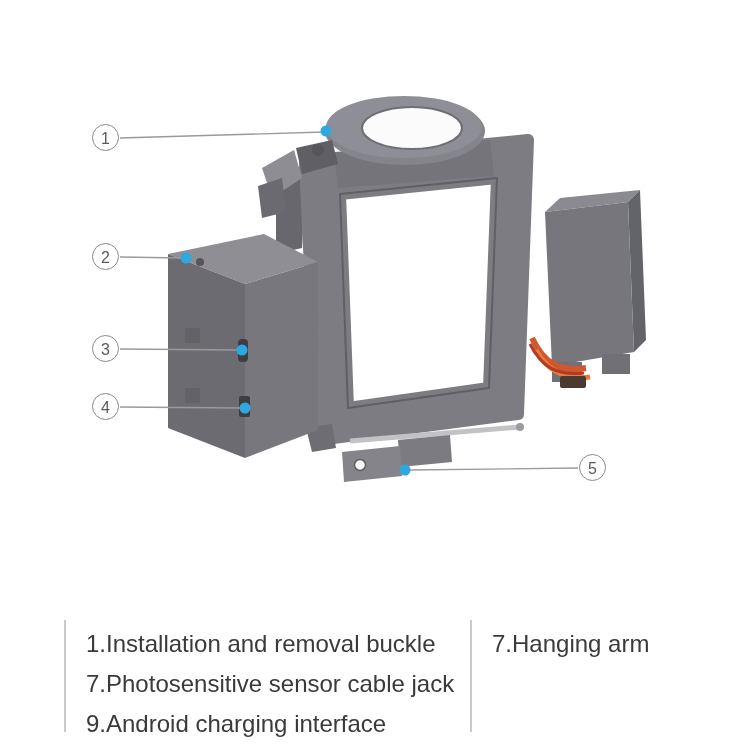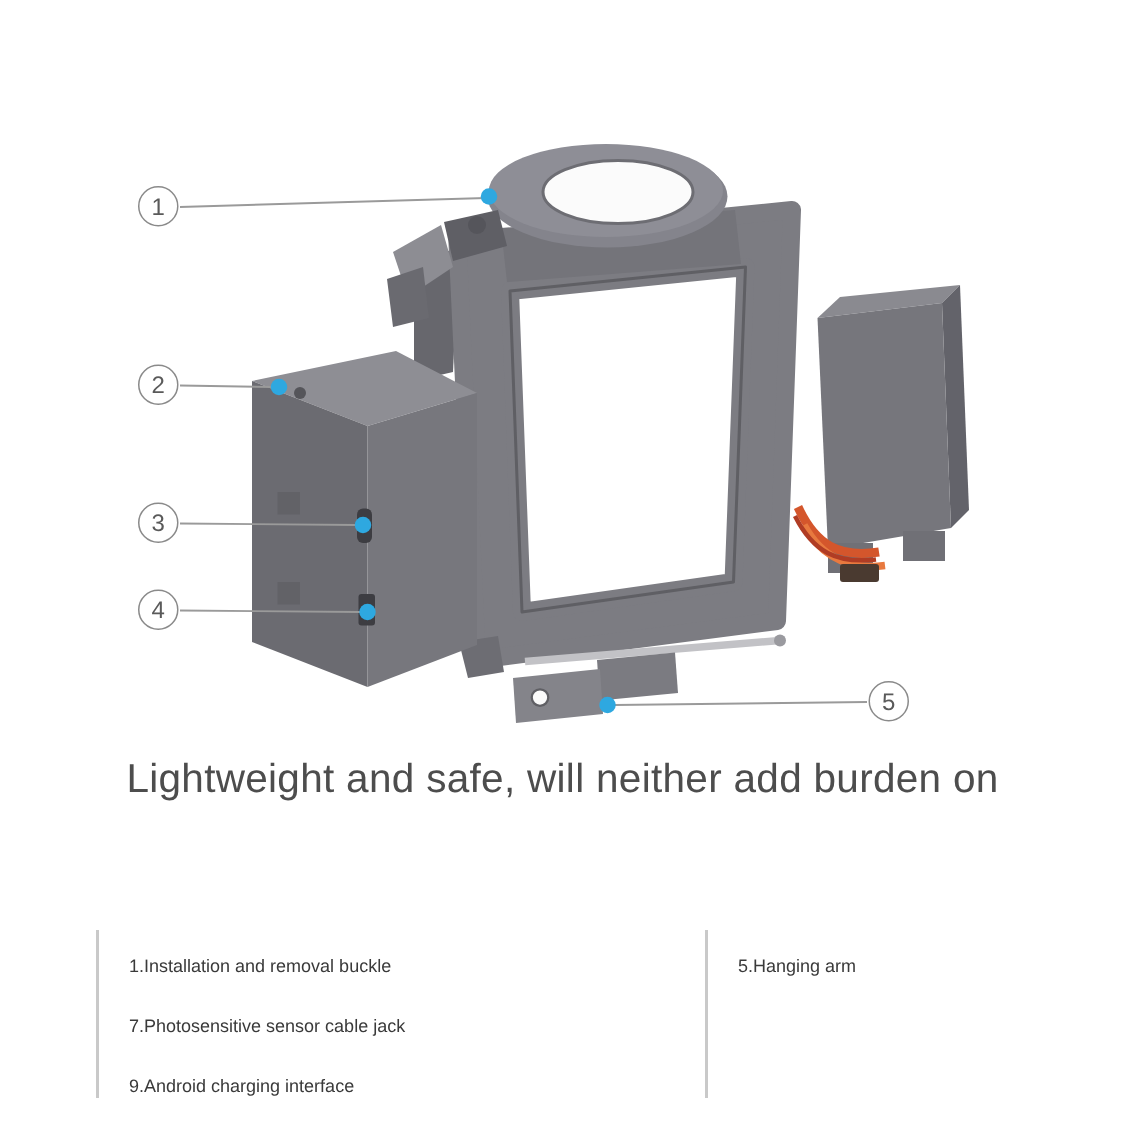--- a/index.html
+++ b/index.html
@@ -22,21 +22,21 @@
     position:absolute;left:0;top:500px;width:750px;text-align:center;
     color:#4d4d4d;font-size:27px;line-height:39px;font-weight:400;letter-spacing:.2px;
   }
   .legend{position:absolute;left:0;top:618px;width:750px;}
   .legend .divider{position:absolute;width:2px;background:#c9c9c9;top:2px;height:112px;}
   .legend .div-left{left:64px;}
   .legend .div-right{left:470px;}
   .legend .col{position:absolute;top:6px;}
   .legend .col-left{left:86px;width:370px;}
   .legend .col-right{left:492px;width:240px;}
-  .legend .item{display:block;color:#3a3a3a;font-size:12px;line-height:40px;white-space:nowrap;}
+  .legend .item{display:block;color:#3a3a3a;font-size:24px;line-height:40px;white-space:nowrap;}
 </style>
 </head>
 <body>
 
 <div class="canvas">
 
   <svg class="illo" viewBox="0 0 750 750">
 
     <g>
       <polygon points="276,178 306,164 302,248 276,254" fill="#67676d"></polygon>
@@ -114,29 +114,28 @@
     </g>
   </svg>
 
   <div class="callout c1">1</div>
   <div class="callout c2">2</div>
   <div class="callout c3">3</div>
   <div class="callout c4">4</div>
   <div class="callout c5">5</div>
 
   <div class="tagline">
-    <div>Lightweight and safe, will neither add burden on</div>
   </div>
 
   <div class="legend">
     <div class="divider div-left"></div>
     <div class="divider div-right"></div>
     <div class="col col-left">
       <span class="item">1.Installation and removal buckle</span>
       <span class="item">7.Photosensitive sensor cable jack</span>
       <span class="item">9.Android charging interface</span>
     </div>
     <div class="col col-right">
-      <span class="item">5.Hanging arm</span>
+      <span class="item">7.Hanging arm</span>
     </div>
   </div>
 
 </div>
 
 </body></html>

